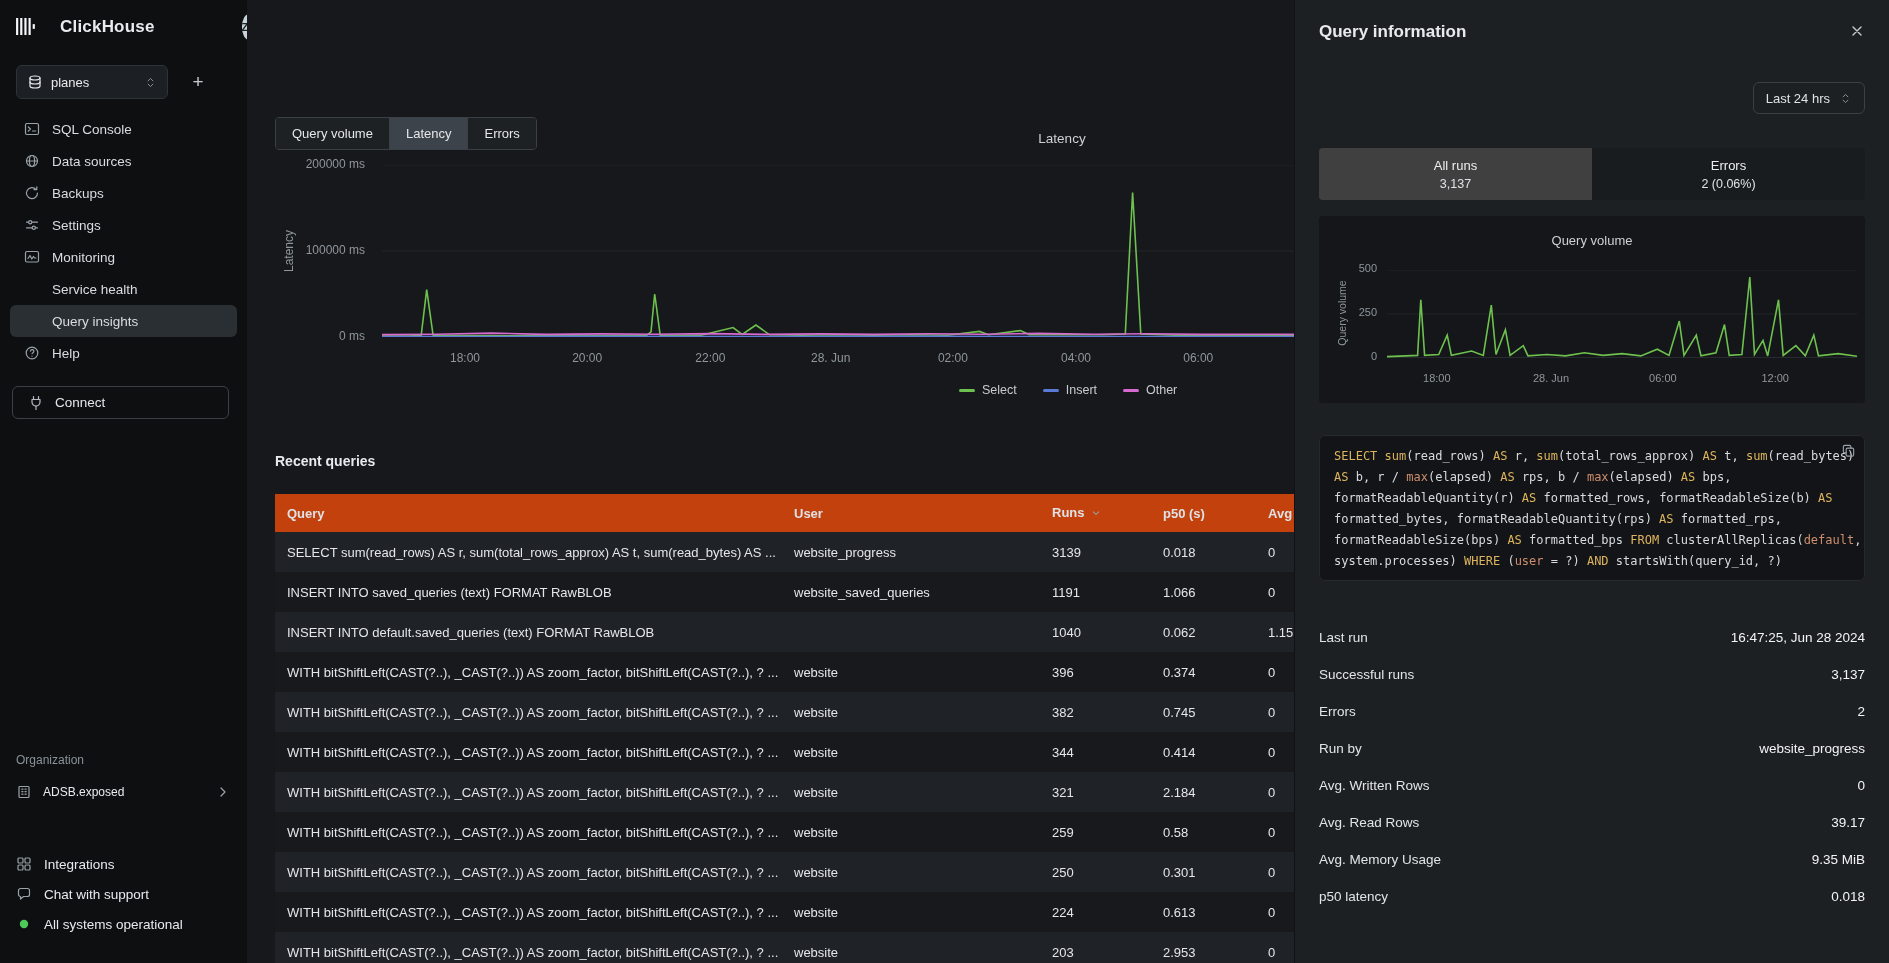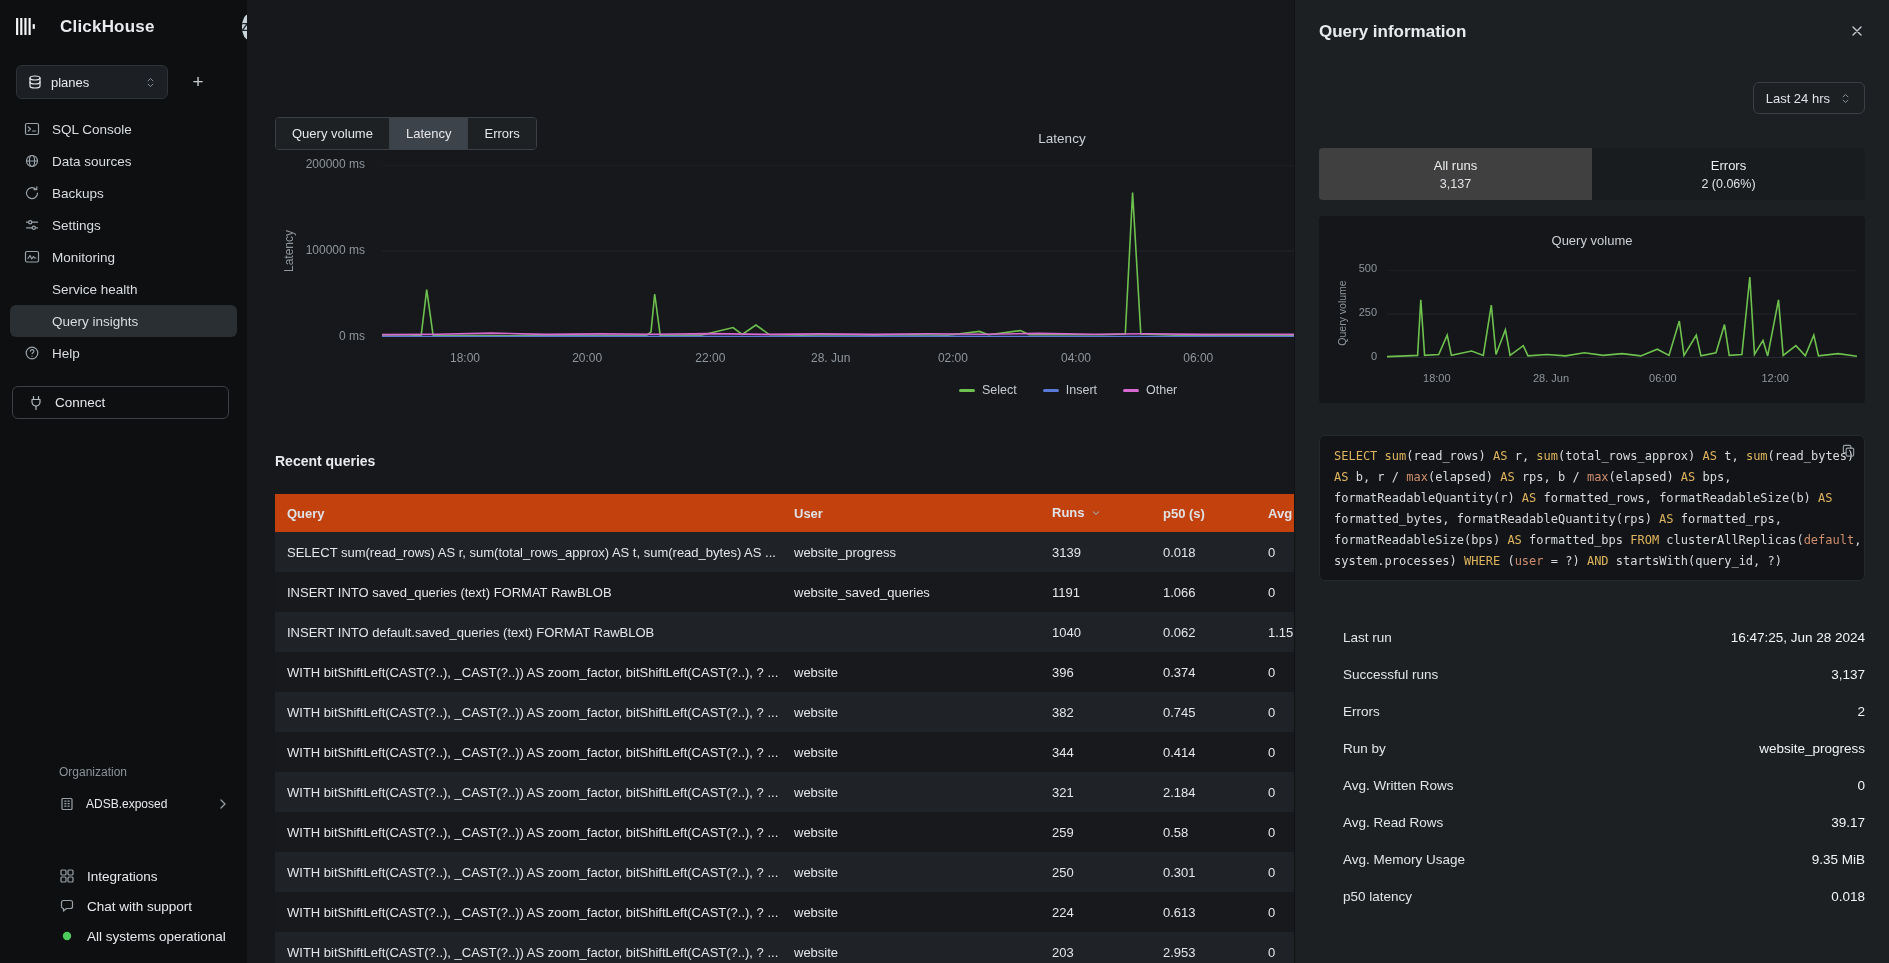--- a/index.html
+++ b/index.html
@@ -24,21 +24,21 @@
   .nav { padding:14px 10px 0; }
   .nav-item { height:32px; display:flex; align-items:center; gap:12px; padding:0 14px; border-radius:6px;
     font-size:13.5px; color:#dadde0; cursor:pointer; }
   .nav-item .isvg { color:#9aa2a9; }
   .nav-item.indent { padding-left:42px; }
   .nav-item.active { background:#2a2f34; }
   .connect-btn { margin:17px 18px 0 12px; height:33px; background:transparent; border:1px solid #3a4046;
     border-radius:6px; display:flex; align-items:center; gap:11px; padding:0 15px; font-size:13.5px;
     color:#e4e6e9; cursor:pointer; font-family:inherit; }
   .connect-btn .isvg { color:#b6bcc2; }
-  .sidebar-bottom { margin-top:auto; padding:0 16px 12px;margin-left:43px; }
+  .sidebar-bottom { margin-top:auto; padding:0 16px 24px; }
   .org-label { font-size:12px; color:#8b9299; margin-bottom:9px; }
   .org-row { display:flex; align-items:center; gap:11px; font-size:12px; height:32px; cursor:pointer; }
   .org-row .isvg { color:#9aa2a9; }
   .org-chevron { margin-left:auto; color:#9aa2a9; }
   .footer-list { margin-top:41px; display:flex; flex-direction:column; }
   .footer-item { display:flex; align-items:center; gap:12px; height:30px; font-size:13.5px; cursor:pointer; }
   .footer-item .isvg { color:#9aa2a9; }
 
   
   .main { flex:1; min-width:0; position:relative; background:#16181b; overflow:hidden; }
@@ -102,21 +102,21 @@
     padding:10px 14px; font-family:"DejaVu Sans Mono", monospace; font-size:12px; line-height:21px;
     position:relative; white-space:pre; overflow:hidden; color:#d8dbde; height:146px; }
   .tk-kw { color:#deb45c; }
   .tk-or { color:#cf8e6d; }
   .tk-pl { color:#d8dbde; }
   .copy-btn { position:absolute; top:7px; right:8px; color:#9aa2a9; background:none; border:none; cursor:pointer; }
   .copy-btn svg { width:15px; height:15px; fill:none; stroke:currentColor; stroke-width:1.2;
     stroke-linecap:round; stroke-linejoin:round; }
   .details { margin:38px 24px 0; }
   .detail-row { display:flex; justify-content:space-between; align-items:center; height:37px; font-size:13.5px; }
-  .detail-label { color:#e2e5e8;margin-left:24px; }
+  .detail-label { color:#e2e5e8; }
   .detail-value { color:#f2f4f6; }
 
   
   .isvg { display:inline-flex; }
   .isvg svg { width:16px; height:16px; fill:none; stroke:currentColor; stroke-width:1.2;
     stroke-linecap:round; stroke-linejoin:round; display:block; }
   .updown svg { width:13px; height:13px; }
 </style>
 </head>
 <body>

